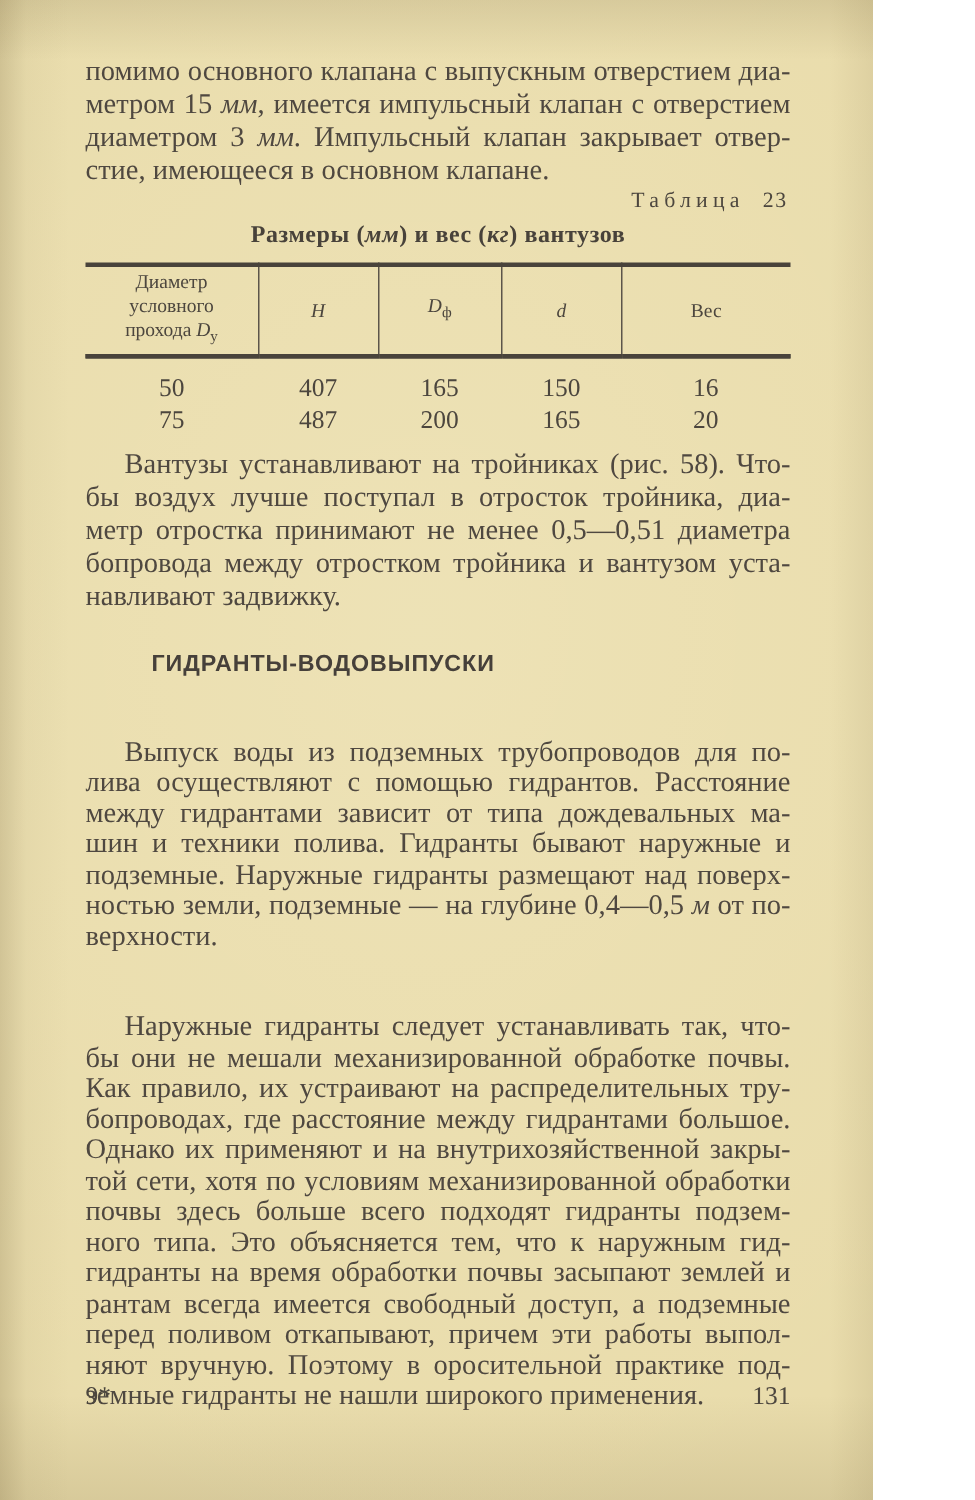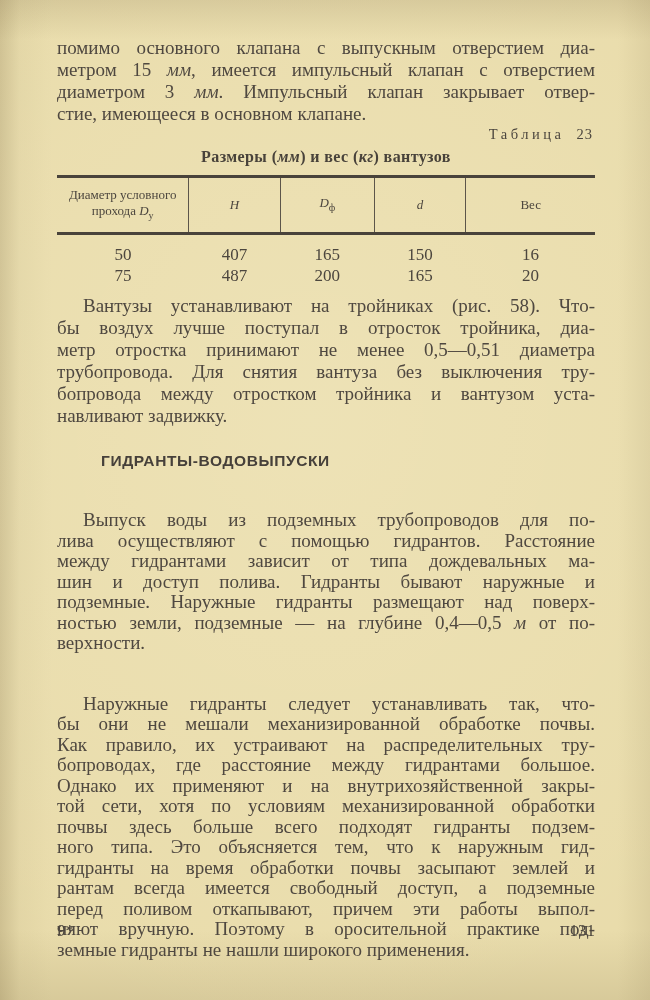--- a/index.html
+++ b/index.html
@@ -1,18 +1,18 @@
 <!DOCTYPE html>
 <html><head>
 <meta charset="utf-8">
 <style>
   html,body{margin:0;padding:0;}
   .page{
     position:relative;
-    width:650px;height:1000px;
+    width:582px;height:1000px;
     margin:0;
     overflow:hidden;
     font-family:"Liberation Serif","DejaVu Serif",serif;
     color:#4f4840;
     background:
       radial-gradient(ellipse 120% 90% at 48% 42%, rgba(255,250,225,0.20), rgba(0,0,0,0) 70%),
       linear-gradient(90deg, rgba(110,92,52,0.22) 0%, rgba(110,92,52,0.05) 3%, rgba(0,0,0,0) 8%, rgba(0,0,0,0) 95%, rgba(110,92,52,0.10) 100%),
       linear-gradient(180deg, rgba(110,92,52,0.16) 0%, rgba(0,0,0,0) 4%, rgba(0,0,0,0) 93%, rgba(110,92,52,0.14) 100%),
       #e9dcab;
   }
@@ -156,32 +156,31 @@
             <td>165</td>
             <td>20</td>
           </tr>
         </tbody>
     </table>
 
     <div class="para p2">
         <div class="line ind">Вантузы устанавливают на тройниках (рис. 58). Что-</div>
         <div class="line">бы воздух лучше поступал в отросток тройника, диа-</div>
         <div class="line">метр отростка принимают не менее 0,5—0,51 диаметра</div>
-        <div class="line">трубопровода. Для снятия вантуза без выключения тру-</div>
         <div class="line">бопровода между отростком тройника и вантузом уста-</div>
         <div class="line last">навливают задвижку.</div>
       </div>
 
     <div class="heading">ГИДРАНТЫ-ВОДОВЫПУСКИ</div>
 
     <div class="para p3 tight">
         <div class="line ind">Выпуск воды из подземных трубопроводов для по-</div>
         <div class="line">лива осуществляют с помощью гидрантов. Расстояние</div>
         <div class="line">между гидрантами зависит от типа дождевальных ма-</div>
-        <div class="line">шин и доступ полива. Гидранты бывают наружные и</div>
+        <div class="line">шин и техники полива. Гидранты бывают наружные и</div>
         <div class="line">подземные. Наружные гидранты размещают над поверх-</div>
         <div class="line"><span>ностью земли, подземные — на глубине 0,4—0,5 </span><em>м</em><span> от по-</span></div>
         <div class="line last">верхности.</div>
       </div>
 
     <div class="para p4 tight">
         <div class="line ind">Наружные гидранты следует устанавливать так, что-</div>
         <div class="line">бы они не мешали механизированной обработке почвы.</div>
         <div class="line">Как правило, их устраивают на распределительных тру-</div>
         <div class="line">бопроводах, где расстояние между гидрантами большое.</div>

